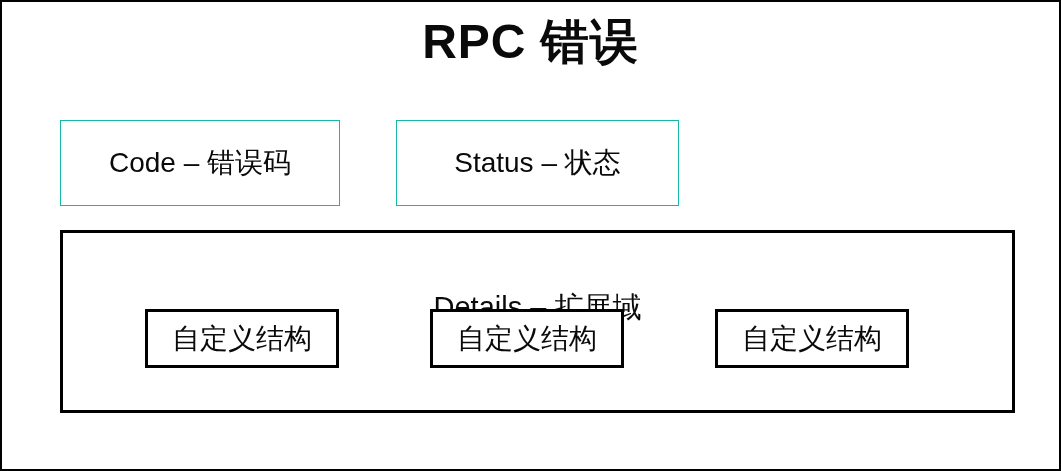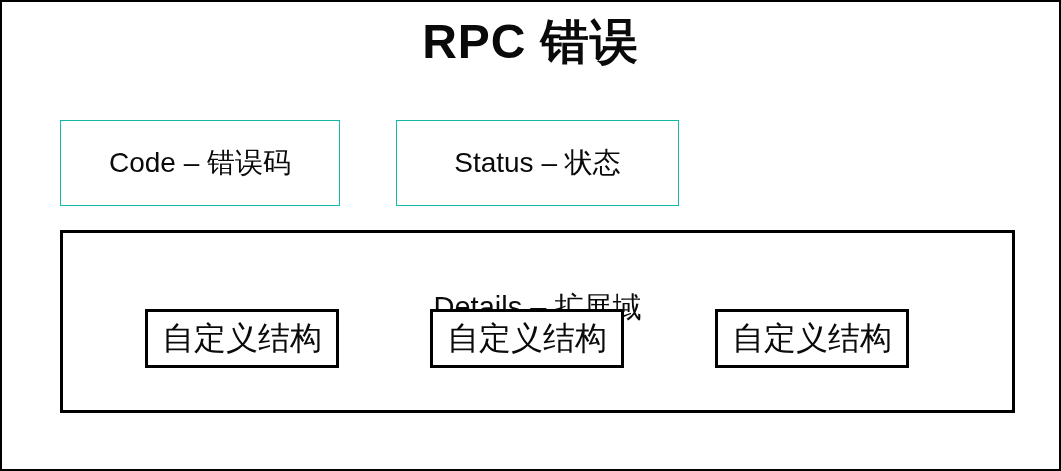--- a/index.html
+++ b/index.html
@@ -73,21 +73,21 @@
   .detail-item {
     position: absolute;
     top: 76px;
     width: 194px;
     height: 59px;
     border: 3px solid #000000;
     background: #ffffff;
     display: flex;
     align-items: center;
     justify-content: center;
-    font-size: 32px;
+    font-size: 28px;
     color: #0a0a0a;
     white-space: nowrap;
   }
   .detail-item-1 { left: 82px;  }
   .detail-item-2 { left: 367px; }
   .detail-item-3 { left: 652px; }
 
   .watermark {
     position: absolute;
     right: 13px;

